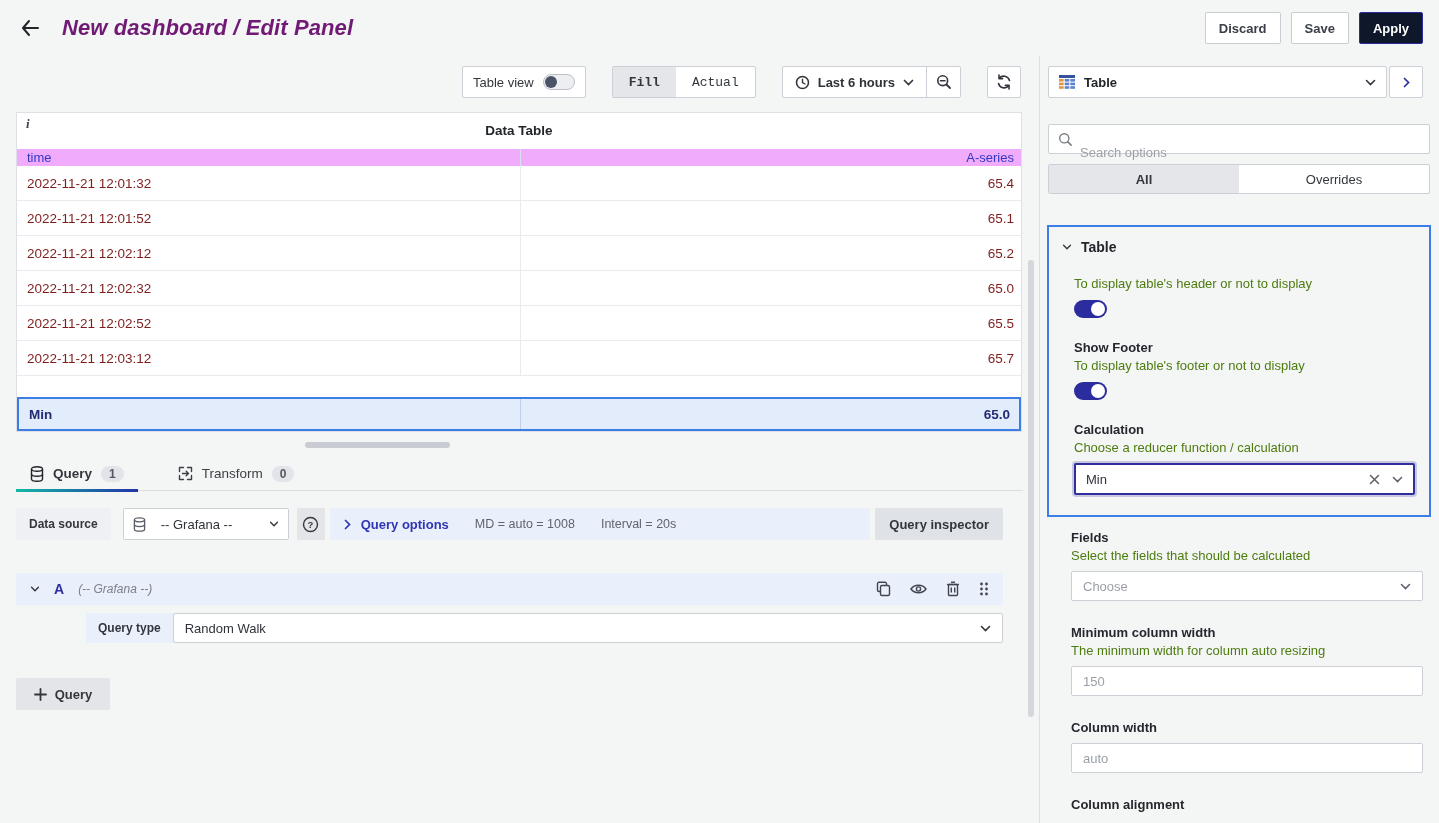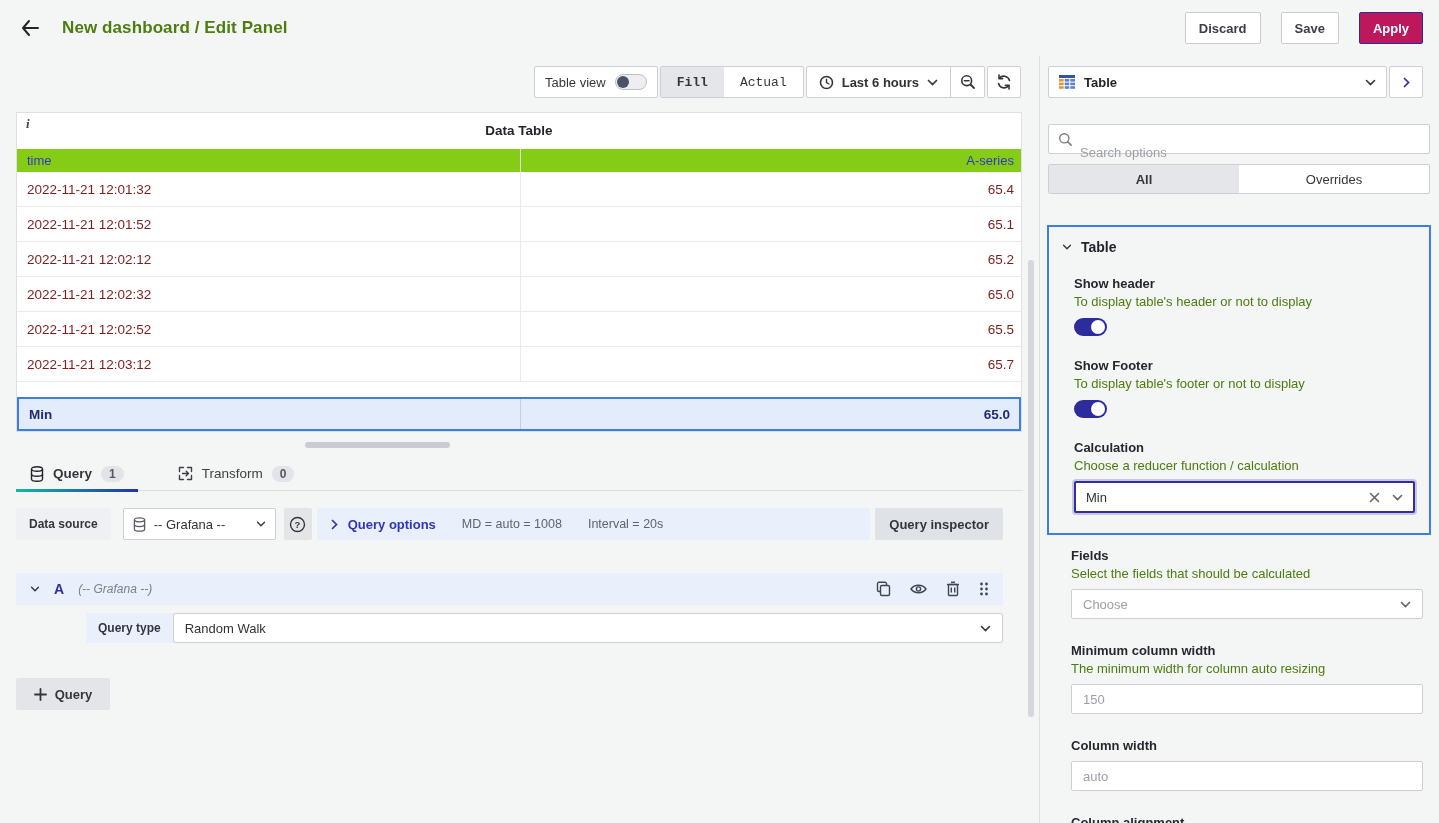--- a/index.html
+++ b/index.html
@@ -2,47 +2,47 @@
 <html><head>
 <meta charset="utf-8">
 <style>
   * { box-sizing: border-box; margin: 0; padding: 0; }
   html,body { width:1439px; height:823px; overflow:hidden; }
   body { background:#f4f5f5; font-family:"Liberation Sans",sans-serif; color:#2f3338; font-size:13px; }
 
   
   .app-header { height:56px; display:flex; align-items:center; padding:0 16px; gap:18px; }
   .back-btn { width:28px; height:28px; display:flex; align-items:center; justify-content:center; cursor:pointer; }
-  .page-title { font-size:17px; font-weight:700; color:#4d7c0f; letter-spacing:.1px; }
-  .hdr-actions { margin-left:auto; display:flex; gap:20px; }
+  .page-title { font-size:22px; font-weight:700; color:#701a75; letter-spacing:.1px;font-style:italic; }
+  .hdr-actions { margin-left:auto; display:flex; gap:10px; }
   .btn { height:32px; padding:0 13px; border:1px solid #c9ccd3; border-radius:2px; background:#fff;
          font-weight:700; font-size:13px; color:#3a3f47; display:flex; align-items:center; cursor:pointer; }
-  .btn.primary { background:#be185d; border-color:#2b2c9e; color:#fff; }
+  .btn.primary { background:#0f172a; border-color:#2b2c9e; color:#fff; }
 
   .content { display:flex; height:767px; }
   .main { width:1040px; position:relative; border-right:1px solid #dcdee3; }
 
   
-  .toolbar { position:absolute; top:10px; right:18px; display:flex; gap:2px; height:32px; align-items:center; }
+  .toolbar { position:absolute; top:10px; right:18px; display:flex; gap:26px; height:32px; align-items:center; }
   .tbox { display:flex; align-items:center; background:#fff; border:1px solid #ccd0d6; border-radius:2px; height:32px; }
   .tv { padding:0 10px; gap:9px; }
   .tv-label { font-size:13px; color:#33373d; }
   .switch-off { width:32px; height:16px; border-radius:8px; background:#eceef1; border:1px solid #bcc0c8; position:relative; cursor:pointer; }
   .switch-off .knob { position:absolute; left:1px; top:1px; width:12px; height:12px; border-radius:50%; background:#4b5366; }
   .seg { padding:0 16px; height:100%; display:flex; align-items:center; font-size:13px; color:#33373d; cursor:pointer;font-family:Liberation Mono, monospace; }
   .seg.sel { background:#e4e6ea; font-weight:700; }
   .time-main { display:flex; align-items:center; gap:8px; padding:0 12px; font-weight:700; cursor:pointer; }
   .time-zoom { width:34px; height:100%; border-left:1px solid #ccd0d6; display:flex; align-items:center; justify-content:center; cursor:pointer; }
   .sq { width:34px; justify-content:center; cursor:pointer; }
 
   
   .panel { position:absolute; left:16px; top:56px; width:1006px; height:320px; background:#fff; border:1px solid #dee0e5; }
   .panel-info { position:absolute; left:9px; top:3px; font-family:"Liberation Serif",serif; font-style:italic; font-weight:700; font-size:13px; color:#41464d; cursor:pointer; }
   .panel-title { height:36px; line-height:36px; text-align:center; font-weight:700; font-size:13.5px; color:#22262b; }
-  .thead { display:flex; height:23px; background:#84cc16; }
+  .thead { display:flex; height:17px; background:#f0abfc; }
   .th { flex:0 0 503px; display:flex; align-items:center; padding:0 10px; font-size:13px; color:#3338c2; cursor:pointer; }
   .right { justify-content:flex-end; text-align:right; }
   .trow { display:flex; height:35px; border-bottom:1px solid #e8eaee; }
   .td { flex:0 0 503px; display:flex; align-items:center; padding:0 10px; font-size:13.5px; color:#7f1d1d; }
   .td.right, .th.right { padding-right:9px; }
   .trow .td.right { border-left:1px solid #e9ebef; }
   .thead .th.right { border-left:1px solid #d9dfec; }
   .tfoot { position:absolute; left:0; right:0; bottom:0; height:34px; background:#e2ecfa; border:2px solid #3c7de8; display:flex; }
   .tfoot .td { font-weight:700; color:#232a74; }
   .tfoot .td.right { border-left:1px solid #c3cfe6; }
@@ -54,22 +54,22 @@
   .tabs { position:absolute; left:16px; top:401px; right:16px; height:34px; border-bottom:1px solid #dcdee3; display:flex; gap:26px; align-items:center; }
   .tab { position:relative; height:100%; display:flex; align-items:center; gap:9px; padding:0 14px; font-weight:700; font-size:13.5px; color:#33373d; cursor:pointer; }
   .tab.inactive { font-weight:400; color:#3c4148; }
   .tab.active::after { content:""; position:absolute; left:0; right:0; bottom:-2px; height:3px;
       background:linear-gradient(90deg,#13b8a6,#2433a8); }
   .badge { background:#e2e4e9; color:#54585f; border-radius:9px; padding:1px 8px; font-size:12px; font-weight:700; }
 
   
   .ds-row { position:absolute; left:16px; top:452px; width:987px; height:32px; display:flex; align-items:center; }
   .ds-label { background:#eef0f3; height:32px; padding:0 13px; font-size:12px; font-weight:700; color:#33373d; display:flex; align-items:center; }
-  .ds-select { margin-left:12px; width:153px; height:32px; background:#fff; border:1px solid #ccd0d6; border-radius:2px;
-               display:flex; align-items:center; gap:8px; padding:0 9px; cursor:pointer; }
+  .ds-select { margin-left:12px; width:166px; height:32px; background:#fff; border:1px solid #ccd0d6; border-radius:2px;
+               display:flex; align-items:center; gap:15px; padding:0 9px; cursor:pointer; }
   .help-btn { margin-left:8px; width:28px; height:32px; background:#e3e5e9; border-radius:2px; display:flex; align-items:center; justify-content:center; cursor:pointer; }
   .qo-strip { margin-left:5px; flex:1; height:32px; background:#e9effb; display:flex; align-items:center; gap:26px; padding:0 14px; }
   .qo-open { display:flex; align-items:center; gap:10px; font-weight:700; color:#2f35b5; cursor:pointer; }
   .qo-stat { font-size:12.5px; color:#5f646d; }
   .insp-btn { margin-left:5px; height:32px; background:#dfe2e6; border-radius:2px; padding:0 14px; display:flex; align-items:center; font-weight:700; color:#33373d; cursor:pointer; }
 
   
   .qcard { position:absolute; left:16px; top:517px; width:987px; }
   .qhead { height:32px; background:#e9effb; display:flex; align-items:center; padding:0 14px; gap:14px; cursor:pointer; }
   .qref { font-weight:700; font-size:14px; color:#2b2f9e; }
@@ -422,21 +422,20 @@
         <div class="sec-head">
           <span>
             <svg width="10" height="6" viewBox="0 0 11 7">
                 <path d="M1.5 1.5 L5.5 5.5 L9.5 1.5" stroke="#33373d" stroke-width="1.6" fill="none" stroke-linecap="round"></path>
               </svg>
           </span>
           <span>Table</span>
         </div>
         <div class="sec-body">
           <div class="fgroup">
-            <div class="flabel">Show header</div>
             <div class="fdesc">To display table's header or not to display</div>
             <div class="toggle-on">
                 <span class="knob"></span>
               </div>
           </div>
           <div class="fgroup">
             <div class="flabel">Show Footer</div>
             <div class="fdesc">To display table's footer or not to display</div>
             <div class="toggle-on">
                 <span class="knob"></span>

